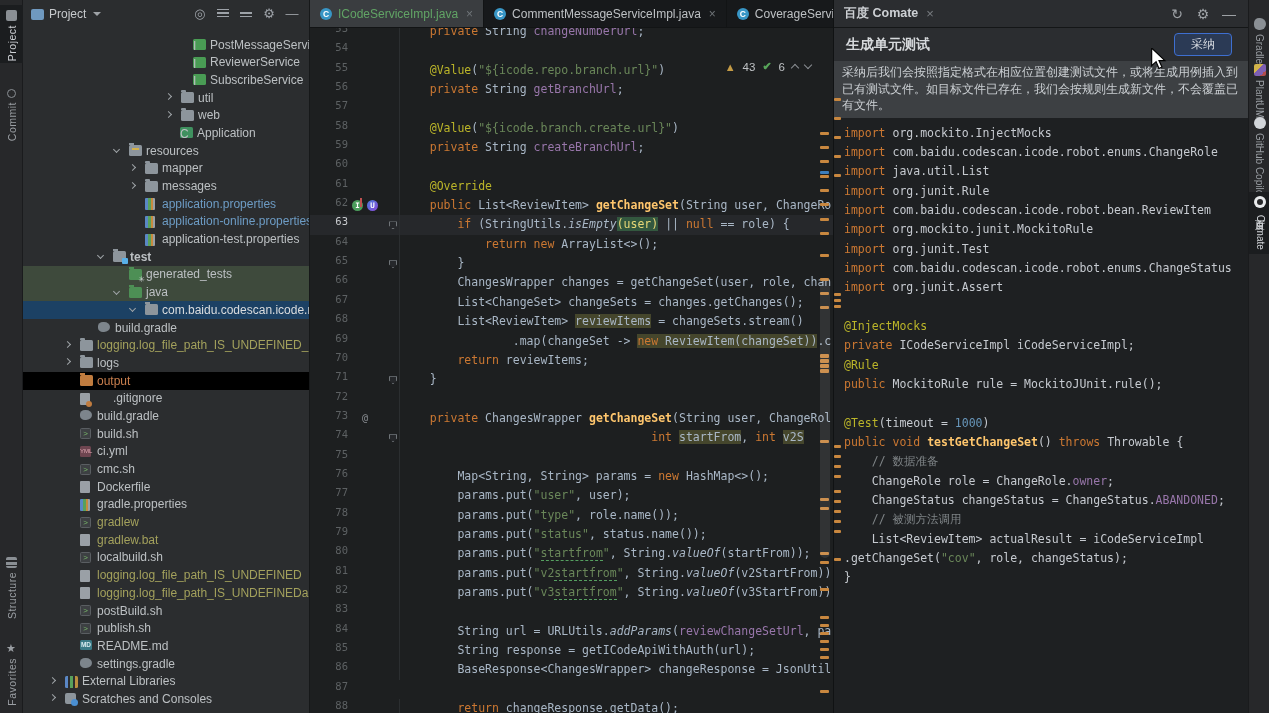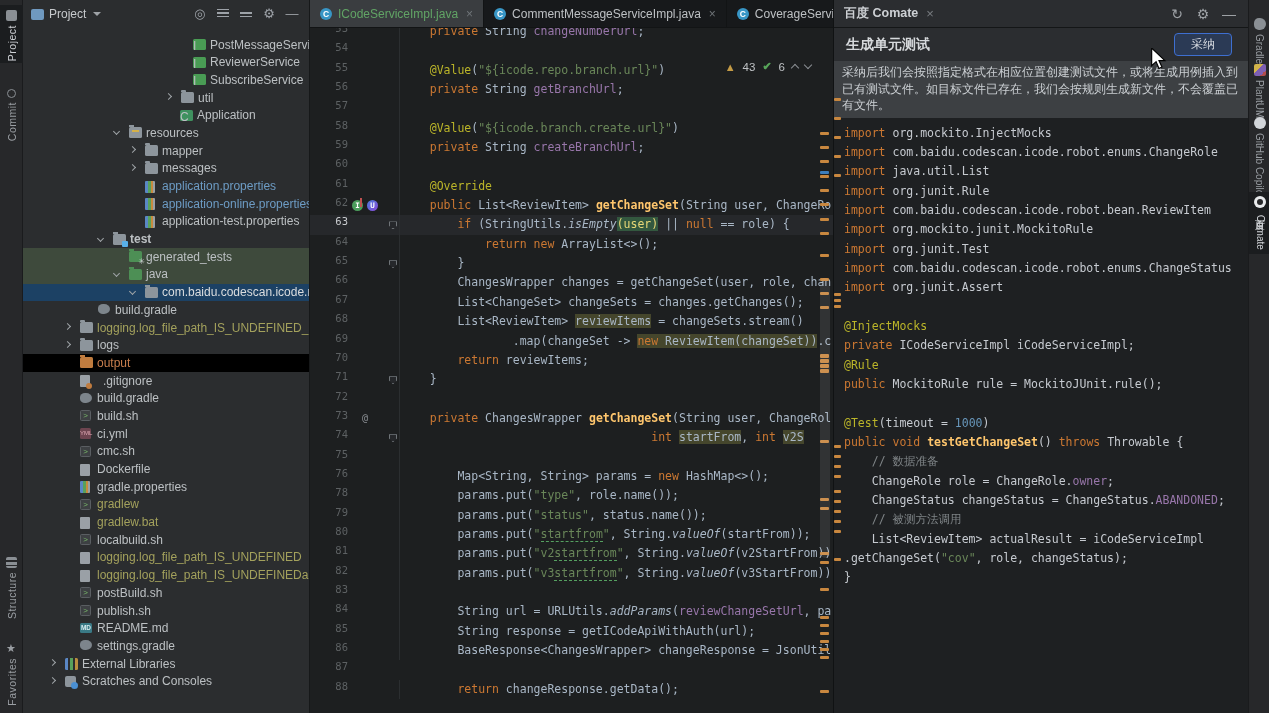--- a/index.html
+++ b/index.html
@@ -184,20 +184,25 @@
         <div class="trow ">
           <span class="ti interface" style="left:170px"></span>
           <span class="tlabel " style="left:187px">SubscribeService</span>
         </div>
         <div class="trow ">
           <span class="arw right" style="left:143px"></span>
           <span class="ti folder" style="left:158px"></span>
           <span class="tlabel " style="left:175px">util</span>
         </div>
         <div class="trow ">
+          <span class="arw right" style="left:143px"></span>
+          <span class="ti folder" style="left:158px"></span>
+          <span class="tlabel " style="left:175px">web</span>
+        </div>
+        <div class="trow ">
           <span class="ti appclass" style="left:157px"></span>
           <span class="tlabel " style="left:174px">Application</span>
         </div>
         <div class="trow ">
           <span class="arw down" style="left:91px"></span>
           <span class="ti folder-res" style="left:106px"></span>
           <span class="tlabel " style="left:123px">resources</span>
         </div>
         <div class="trow ">
           <span class="arw right" style="left:107px"></span>
@@ -253,21 +258,21 @@
           <span class="arw right" style="left:42px"></span>
           <span class="ti folder" style="left:57px"></span>
           <span class="tlabel " style="left:74px">logs</span>
         </div>
         <div class="trow row-output">
           <span class="ti folder-orange" style="left:57px"></span>
           <span class="tlabel t-orange" style="left:74px">output</span>
         </div>
         <div class="trow ">
           <span class="ti git" style="left:57px"></span>
-          <span class="tlabel " style="left:80px">.gitignore</span>
+          <span class="tlabel " style="left:90px">.gitignore</span>
         </div>
         <div class="trow ">
           <span class="ti gradle-ic" style="left:57px"></span>
           <span class="tlabel " style="left:74px">build.gradle</span>
         </div>
         <div class="trow ">
           <span class="ti sh" style="left:57px"></span>
           <span class="tlabel " style="left:74px">build.sh</span>
         </div>
         <div class="trow ">
@@ -373,20 +378,21 @@
           <div class="eline"><span class="ln">67</span><span class="gut"></span><span class="codeseg"><span class="s-txt">        List&lt;ChangeSet&gt; changeSets = changes.getChanges();</span></span></div>
           <div class="eline"><span class="ln">68</span><span class="gut"></span><span class="codeseg"><span class="s-txt">        List&lt;ReviewItem&gt; </span><span class="s-hl">reviewItems</span><span class="s-txt"> = changeSets.stream()</span></span></div>
           <div class="eline"><span class="ln">69</span><span class="gut"></span><span class="codeseg"><span class="s-txt">                .map(changeSet -&gt; </span><span class="s-kwhl">new</span><span class="s-hl"> ReviewItem(changeSet))</span><span class="s-txt">.c</span></span></div>
           <div class="eline"><span class="ln">70</span><span class="gut"></span><span class="codeseg"><span class="s-txt">        </span><span class="s-kw">return</span><span class="s-txt"> reviewItems;</span></span></div>
           <div class="eline"><span class="ln">71</span><span class="gut"><span class="gfold"></span></span><span class="codeseg"><span class="s-txt">    }</span></span></div>
           <div class="eline"><span class="ln">72</span><span class="gut"></span><span class="codeseg"></span></div>
           <div class="eline"><span class="ln">73</span><span class="gut"><span class="gat">@</span></span><span class="codeseg"><span class="s-txt">    </span><span class="s-kw">private</span><span class="s-txt"> ChangesWrapper </span><span class="s-mth">getChangeSet</span><span class="s-txt">(String user, ChangeRol</span></span></div>
           <div class="eline"><span class="ln">74</span><span class="gut"><span class="gfold"></span></span><span class="codeseg"><span class="s-txt">                                    </span><span class="s-kw">int</span><span class="s-txt"> </span><span class="s-hl">startFrom</span><span class="s-txt">, </span><span class="s-kw">int</span><span class="s-txt"> </span><span class="s-hl">v2S</span></span></div>
           <div class="eline"><span class="ln">75</span><span class="gut"></span><span class="codeseg"></span></div>
           <div class="eline"><span class="ln">76</span><span class="gut"></span><span class="codeseg"><span class="s-txt">        Map&lt;String, String&gt; params = </span><span class="s-kw">new</span><span class="s-txt"> HashMap&lt;&gt;();</span></span></div>
+          <div class="eline"><span class="ln">77</span><span class="gut"></span><span class="codeseg"><span class="s-txt">        params.put(</span><span class="s-str">"user"</span><span class="s-txt">, user);</span></span></div>
           <div class="eline"><span class="ln">78</span><span class="gut"></span><span class="codeseg"><span class="s-txt">        params.put(</span><span class="s-str">"type"</span><span class="s-txt">, role.name());</span></span></div>
           <div class="eline"><span class="ln">79</span><span class="gut"></span><span class="codeseg"><span class="s-txt">        params.put(</span><span class="s-str">"status"</span><span class="s-txt">, status.name());</span></span></div>
           <div class="eline"><span class="ln">80</span><span class="gut"></span><span class="codeseg"><span class="s-txt">        params.put(</span><span class="s-str">"</span><span class="s-strerr">startfrom</span><span class="s-str">"</span><span class="s-txt">, String.</span><span class="s-ital">valueOf</span><span class="s-txt">(startFrom));</span></span></div>
           <div class="eline"><span class="ln">81</span><span class="gut"></span><span class="codeseg"><span class="s-txt">        params.put(</span><span class="s-str">"v2</span><span class="s-strerr">startfrom</span><span class="s-str">"</span><span class="s-txt">, String.</span><span class="s-ital">valueOf</span><span class="s-txt">(v2StartFrom))</span></span></div>
           <div class="eline"><span class="ln">82</span><span class="gut"></span><span class="codeseg"><span class="s-txt">        params.put(</span><span class="s-str">"v3</span><span class="s-strerr">startfrom</span><span class="s-str">"</span><span class="s-txt">, String.</span><span class="s-ital">valueOf</span><span class="s-txt">(v3StartFrom))</span></span></div>
           <div class="eline"><span class="ln">83</span><span class="gut"></span><span class="codeseg"></span></div>
           <div class="eline"><span class="ln">84</span><span class="gut"></span><span class="codeseg"><span class="s-txt">        String url = URLUtils.</span><span class="s-ital">addParams</span><span class="s-txt">(</span><span class="s-fld">reviewChangeSetUrl</span><span class="s-txt">, pa</span></span></div>
           <div class="eline"><span class="ln">85</span><span class="gut"></span><span class="codeseg"><span class="s-txt">        String response = getICodeApiWithAuth(url);</span></span></div>
           <div class="eline"><span class="ln">86</span><span class="gut"></span><span class="codeseg"><span class="s-txt">        BaseResponse&lt;ChangesWrapper&gt; changeResponse = JsonUtil</span></span></div>
           <div class="eline"><span class="ln">87</span><span class="gut"></span></div>

